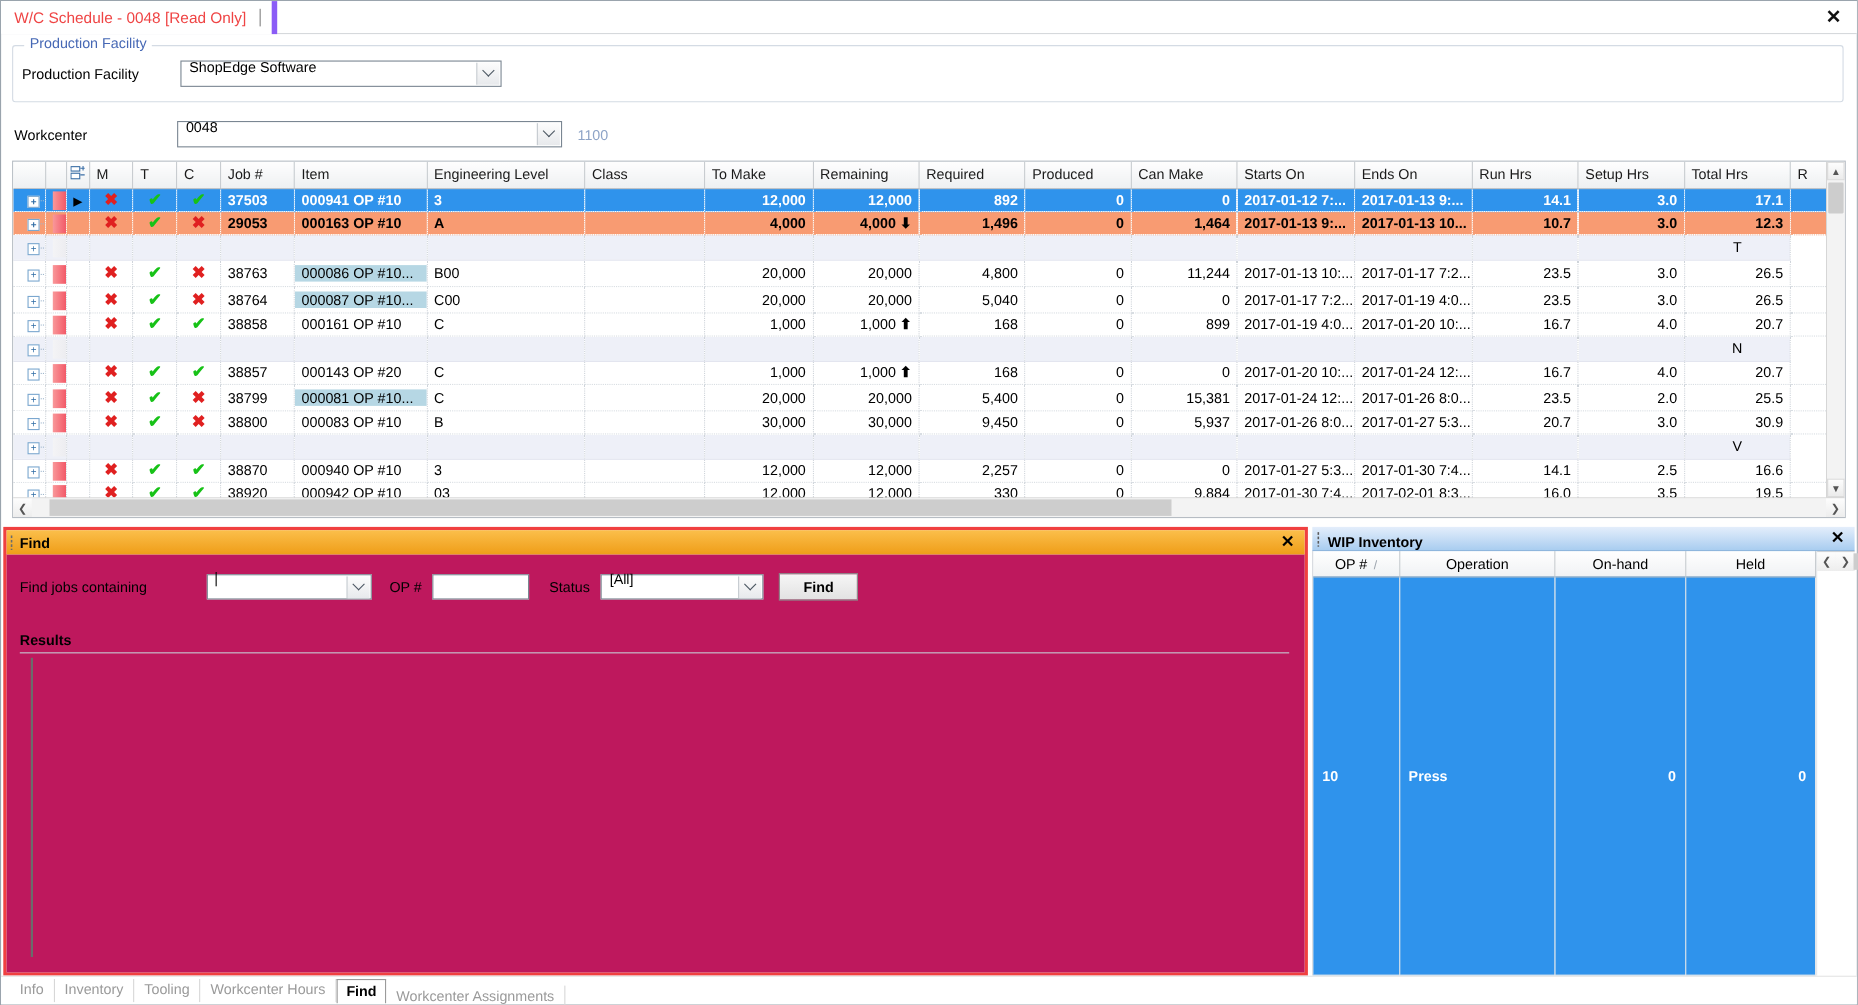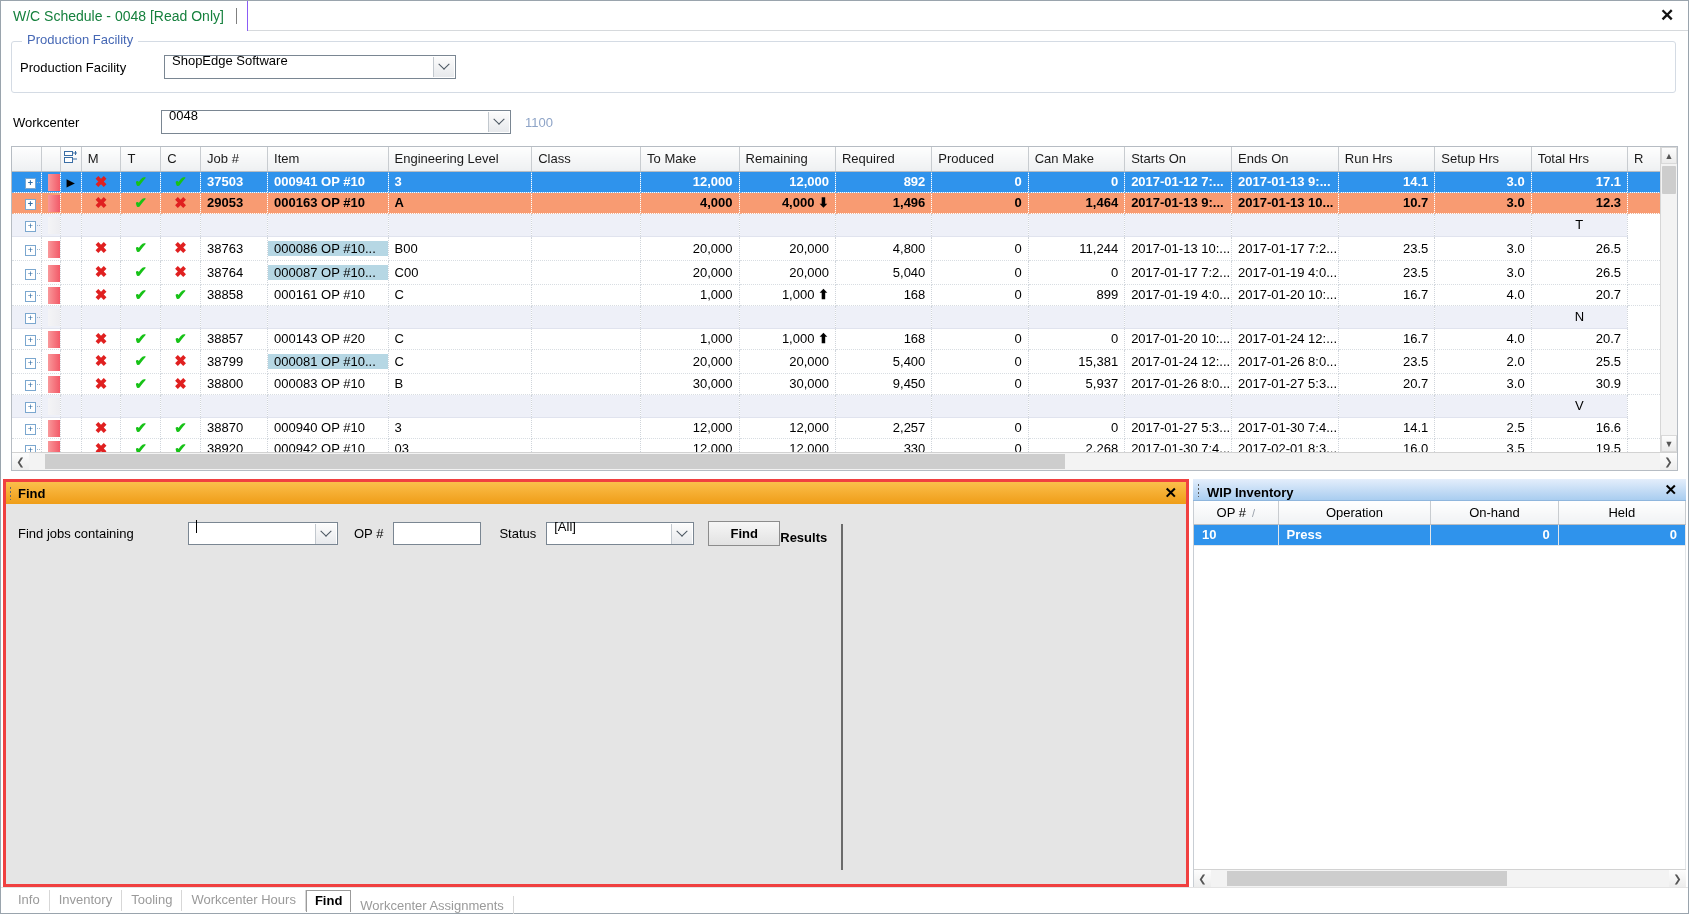--- a/index.html
+++ b/index.html
@@ -26,22 +26,22 @@
     background: #ffffff;
     display: flex; align-items: stretch;
     border-bottom: 1px solid #d6d9dc;
     position: relative;
   }
   .doc-tab {
     display: flex; align-items: center;
     padding: 0 10px 0 12px;
     font-size: 14px;
     background: #ffffff;
-    border-right: 1px solid #8b5cf6;
-    color: #15803d;
+    border-right: 5px solid #8b5cf6;
+    color: #ef4444;
     height: 30px;
     white-space: nowrap;
   }
   .doc-tab .caret-sep {
     display: inline-block;
     width: 1px; height: 16px;
     background: #808080;
     margin-left: 12px;
   }
   .win-close {
@@ -228,40 +228,40 @@
   }
   .panel-caption .gripper {
     position: absolute; left: 3px; top: 4px;
     width: 3px; height: 14px;
     background: radial-gradient(#6b6b6b 40%, transparent 41%) 0 0/3px 4px repeat-y;
   }
   .panel-caption .pclose {
     position: absolute; right: 9px; top: 2px;
     font-size: 15px; font-weight: bold; color: #000; cursor: pointer; line-height: 18px;
   }
-  .find-body { flex: 1 1 auto; background: #e5e5e5; padding: 16px 10px 0 12px; display:flex; flex-direction:row; min-height:0;}
+  .find-body { flex: 1 1 auto; background: #be185d; padding: 16px 10px 0 12px; display:flex; flex-direction:column; min-height:0;}
   .find-row { display: flex; align-items: center; height: 26px; }
   .find-lab { font-size: 13px; margin-right: 10px; }
   .combo.findjobs { width: 150px; height: 23px; }
   .combo.findjobs .cursor { display:inline-block; width:1px; height:13px; background:#000; }
   .txtbox {
     height: 23px; width: 88px;
     border: 1px solid #7a8692; background: #fff;
   }
   .combo.status { width: 148px; height: 23px; }
   .find-btn {
     margin-left: 14px;
     height: 25px; width: 72px;
     background: linear-gradient(#f6f6f6,#e2e2e2);
     border: 1px solid #8c8c8c;
     font-weight: bold; font-size: 13px;
     display:flex;align-items:center;justify-content:center;
     cursor: pointer;
   }
-  .results-label { margin-top: 10px; font-weight: bold; font-size: 13px; }
+  .results-label { margin-top: 28px; font-weight: bold; font-size: 13px; }
   .results-hr { border-top: 1px solid #c6cad4; margin-top: 4px; margin-right: 4px;}
   .results-area { flex: 1 1 auto; position: relative; min-height: 0;}
   .results-caret { position:absolute; left:10px; top:4px; bottom:14px; width:2px; background:#6b6b6b; }
 
   .wip-panel {
     flex: 1 1 auto;
     margin-left: 4px;
     display: flex; flex-direction: column;
     background: #fff;
     min-width: 0;
@@ -272,21 +272,21 @@
     border-bottom: 1px solid #8fb6dd;
     display:flex; align-items:flex-end; position:relative;
     padding-left: 14px;
     font-weight: bold; font-size: 13px; color:#000;
   }
   .wip-caption .gripper {
     position:absolute; left:4px; top:4px; width:3px; height:14px;
     background: radial-gradient(#5a5a5a 40%, transparent 41%) 0 0/3px 4px repeat-y;
   }
   .wip-caption .pclose { position:absolute; right:9px; top:2px; font-size:15px; font-weight:bold; cursor:pointer; line-height:18px;}
-  .wip-body { flex: 1 1 auto; display:flex; flex-direction:column; min-height:0; background:#fff; border-left:1px solid #c9ced4;}
+  .wip-body { flex: 1 1 auto; display:flex; min-height:0; background:#fff; border-left:1px solid #c9ced4;}
   table.wip { border-collapse: collapse; table-layout: fixed; width: 100%; }
   table.wip th {
     background: linear-gradient(#ffffff,#f0f2f4);
     border-right: 1px solid #c8ccd0;
     border-bottom: 1px solid #b9bdc2;
     font-weight: normal; font-size: 13px; height: 23px;
     padding: 0 8px; text-align: center; white-space:nowrap;
   }
   table.wip td {
     border-right: 1px solid #e3e6e9;
@@ -730,21 +730,21 @@
                 <td class="c"><span class="mark chk-green">✔</span></td>
                 <td class="c"><span class="mark chk-green">✔</span></td>
                 <td>38920</td>
                 <td>000942 OP #10</td>
                 <td>03</td>
                 <td></td>
                 <td class="r">12,000</td>
                 <td class="r">12,000</td>
                 <td class="r">330</td>
                 <td class="r">0</td>
-                <td class="r">2,268</td>
+                <td class="r">9,884</td>
                 <td>2017-01-30  7:4...</td>
                 <td>2017-02-01  8:3...</td>
                 <td class="r">16.0</td>
                 <td class="r">3.5</td>
                 <td class="r">19.5</td>
                 <td></td>
               </tr>
             </tbody>
         </table>
       </div>

